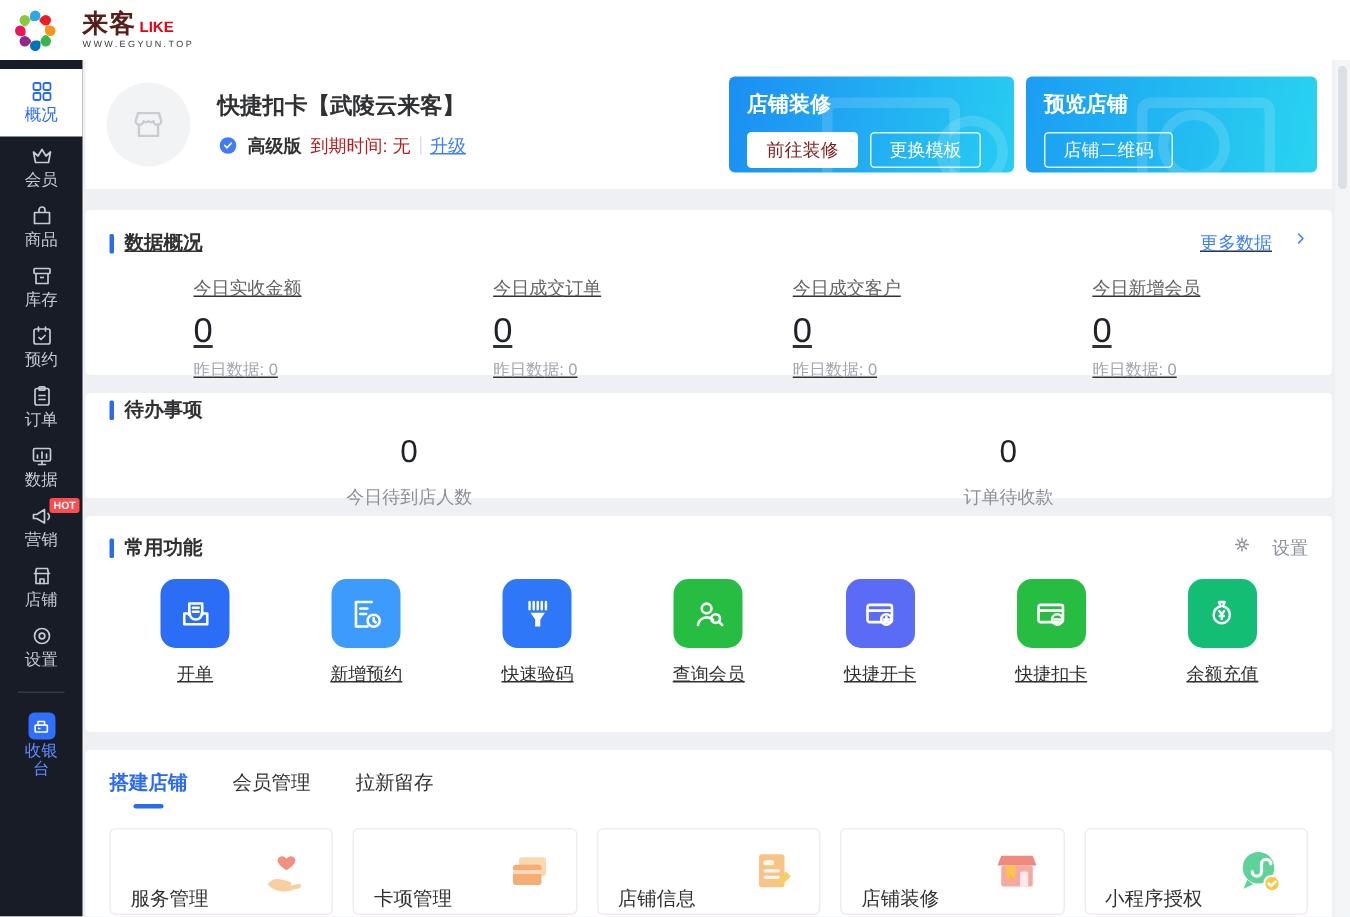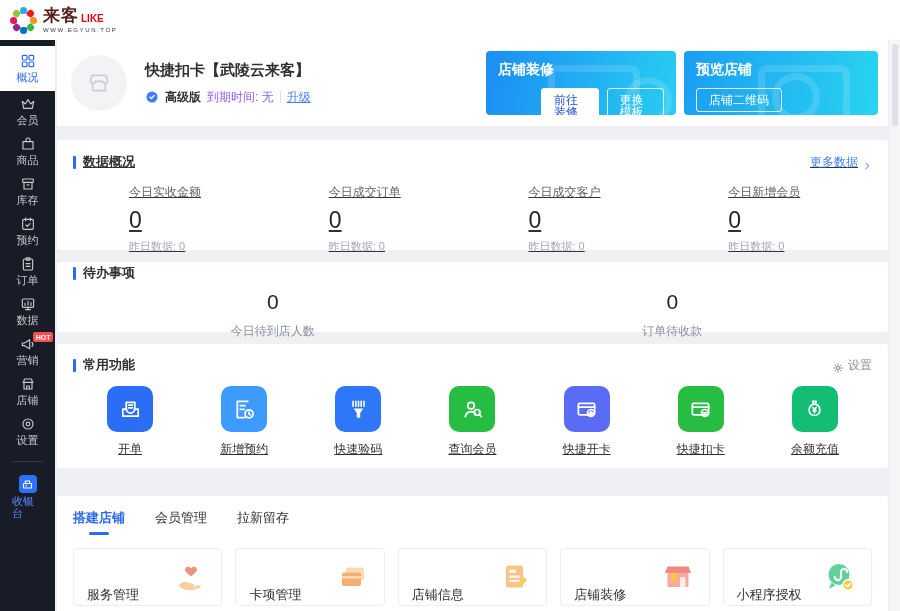--- a/index.html
+++ b/index.html
@@ -6,32 +6,32 @@
   html,body { width:900px; height:611px; }
   body {
     position:relative; overflow:hidden; background:#eef0f4;
     font-family:"Liberation Sans","DejaVu Sans",sans-serif; color:#303133;
   }
   svg { display:block; }
 
   
   .header { position:absolute; top:0; left:0; right:0; height:40px; background:#fff; z-index:20;
     display:flex; align-items:center; padding-left:10px; }
-  .logo { display:flex; align-items:center; gap:6px; }
+  .logo { display:flex; align-items:center; gap:18px; }
   .pinwheel { position:relative; width:27px; height:27px; }
   .pinwheel i { position:absolute; width:7px; height:7px; border-radius:50% 50% 50% 2px; }
   .logo-txt { line-height:1; }
   .logo-row { display:flex; align-items:flex-end; gap:2px; }
   .logo-cn { font-size:17px; font-weight:bold; color:#55201c; letter-spacing:1px; }
   .logo-like { font-size:10px; font-weight:bold; color:#e60012; }
   .logo-domain { font-size:6px; color:#3a3a3a; letter-spacing:1.6px; margin-top:3px; }
 
   
   .sidebar { position:absolute; top:40px; left:0; width:55px; bottom:0; background:#181c26;
-    display:flex; flex-direction:column; align-items:center; padding-top:6px; z-index:10; }
+    display:flex; flex-direction:column; align-items:center; padding-top:6px; z-index:10;text-align:center; }
   .s-item { position:relative; width:55px; padding:4px 12px 5px; margin-bottom:1px; cursor:pointer;
     display:flex; flex-direction:column; align-items:center; gap:2px; color:#c6cad2; }
   .s-item span { font-size:11px; line-height:12px; }
   .s-item.active { background:#fff; color:#2b6bf3; padding:7px 0 8px; }
   .hot { position:absolute; top:0; right:2px; background:#ff4d4f; color:#fff; font-size:7px;
     font-weight:bold; line-height:1; padding:1.5px 2.5px; border-radius:2px; font-style:normal; }
   .s-divider { width:31px; border-top:1px solid rgba(255,255,255,.13); margin:9px 0; }
   .cashier-tile { width:18px; height:18px; background:#2f6ffb; border-radius:4px;
     display:flex; align-items:center; justify-content:center; }
   .s-item.cashier span { color:#5d8bff; }
@@ -41,62 +41,62 @@
   .card { background:#fff; border-radius:3px; }
 
   
   .store-row { height:86px; display:flex; align-items:center; padding:0 10px 0 14px; margin-bottom:14px; border-radius:0; }
   .store-avatar { width:56px; height:56px; border-radius:50%; background:#f2f3f5;
     display:flex; align-items:center; justify-content:center; }
   .store-meta { margin-left:18px; }
   .store-name { font-size:15px; font-weight:bold; color:#303133; }
   .store-plan { display:flex; align-items:center; gap:6px; margin-top:9px; font-size:12px; }
   .plan-name { font-weight:bold; color:#303133; }
-  .plan-expire { color:#8b5cf6; }
+  .plan-expire { color:#b91c1c; }
   .plan-sep { width:1px; height:12px; background:#dcdfe6; }
   .upgrade { color:#3d7eff; text-decoration:underline; cursor:pointer; }
 
   .promo-wrap { margin-left:auto; display:flex; gap:8px; }
   .promo-card { position:relative; overflow:hidden; width:190px; height:64px; border-radius:4px;
     background:linear-gradient(100deg,#1b8ef3 0%,#27cdf2 100%); padding:10px 12px; color:#fff; }
   .promo-card.c2 { width:194px; background:linear-gradient(100deg,#1b9df3 0%,#29d4f0 100%); }
   .promo-title { font-size:14px; font-weight:bold; position:relative; z-index:2; }
   .promo-btns { display:flex; gap:8px; margin-top:9px; position:relative; z-index:2; }
   .pbtn { font-size:12px; line-height:1; padding:5px 12px; border-radius:3px; cursor:pointer; }
-  .pbtn.solid { background:#fff; color:#1d4ed8; border:1px solid #fff;margin-left:43px; }
+  .pbtn.solid { background:#fff; color:#7f1d1d; border:1px solid #fff; }
   .pbtn.outline { background:transparent; color:#fff; border:1px solid rgba(255,255,255,.85); }
   .deco-rect { position:absolute; right:36px; top:14px; width:92px; height:60px;
     border:7px solid rgba(255,255,255,.14); border-radius:9px; z-index:1; }
   .deco-circle { position:absolute; right:4px; top:26px; width:48px; height:48px;
     border:7px solid rgba(255,255,255,.14); border-radius:50%; z-index:1; }
 
   
   .sec-head { display:flex; align-items:center; }
   .sec-bar { width:3px; height:13px; background:#2b6bf3; border-radius:1px; margin-right:7px; }
   .sec-title { font-size:13px; font-weight:bold; color:#303133; }
-  .sec-right { margin-left:auto; display:flex; align-items:flex-end; gap:4px; cursor:pointer; }
+  .sec-right { margin-left:auto; display:flex; align-items:flex-start; gap:14px; cursor:pointer; }
   .more-link { font-size:12px; color:#3d7eff; }
   .settings-link { font-size:12px; color:#8a8f99; }
 
   
   .overview { height:110px; padding:13px 16px; margin-bottom:12px;text-decoration:underline; }
   .stats { display:grid; grid-template-columns:repeat(4,1fr); margin-top:13px; }
   .stat { padding-left:56px; }
   .stat-label { font-size:12px; color:#606266; }
   .stat-value { font-size:23px; color:#1f2328; margin:6px 0 5px; }
   .stat-yday { font-size:11px; color:#a2a6ad; }
 
   
   .todo { height:70px; padding:2px 16px; margin-bottom:12px; }
   .todo-grid { display:grid; grid-template-columns:repeat(2,1fr); margin-top:8px; text-align:center; }
   .todo-value { font-size:21px; color:#1f2328; }
   .todo-label { font-size:12px; color:#8a8f99; margin-top:9px; }
 
   
-  .quick { height:124px; padding:12px 16px; margin-bottom:28px; }
+  .quick { height:144px; padding:12px 16px; margin-bottom:12px; }
   .qa-grid { display:grid; grid-template-columns:repeat(7,1fr); margin-top:12px; }
   .qa { display:flex; flex-direction:column; align-items:center; }
   .qa-tile { width:46px; height:46px; border-radius:10px; display:flex; align-items:center;
     justify-content:center; cursor:pointer; }
   .qa-label { font-size:12px; color:#303133; margin-top:9px;text-decoration:underline; }
 
   
   .bottom { min-height:107px; height:120px; padding:13px 16px; }
   .tabs { display:flex; gap:30px; }
   .tab { font-size:13px; color:#303133; cursor:pointer; padding-bottom:8px; position:relative; }

